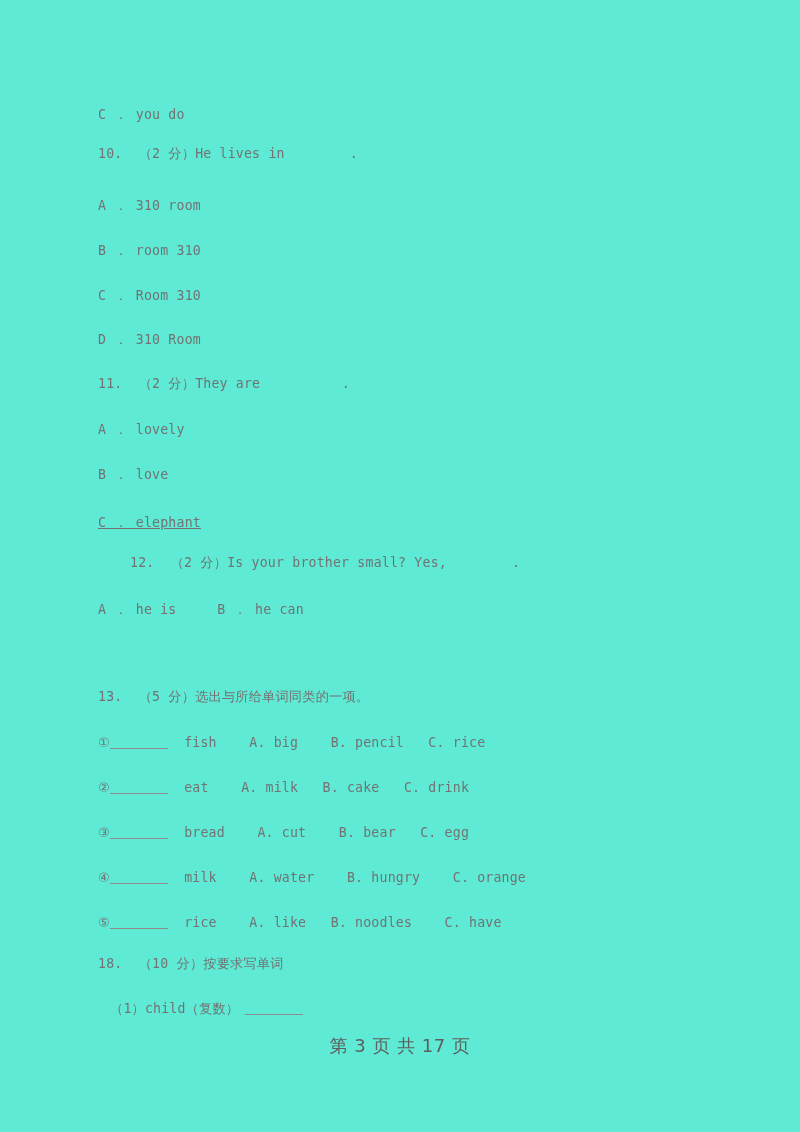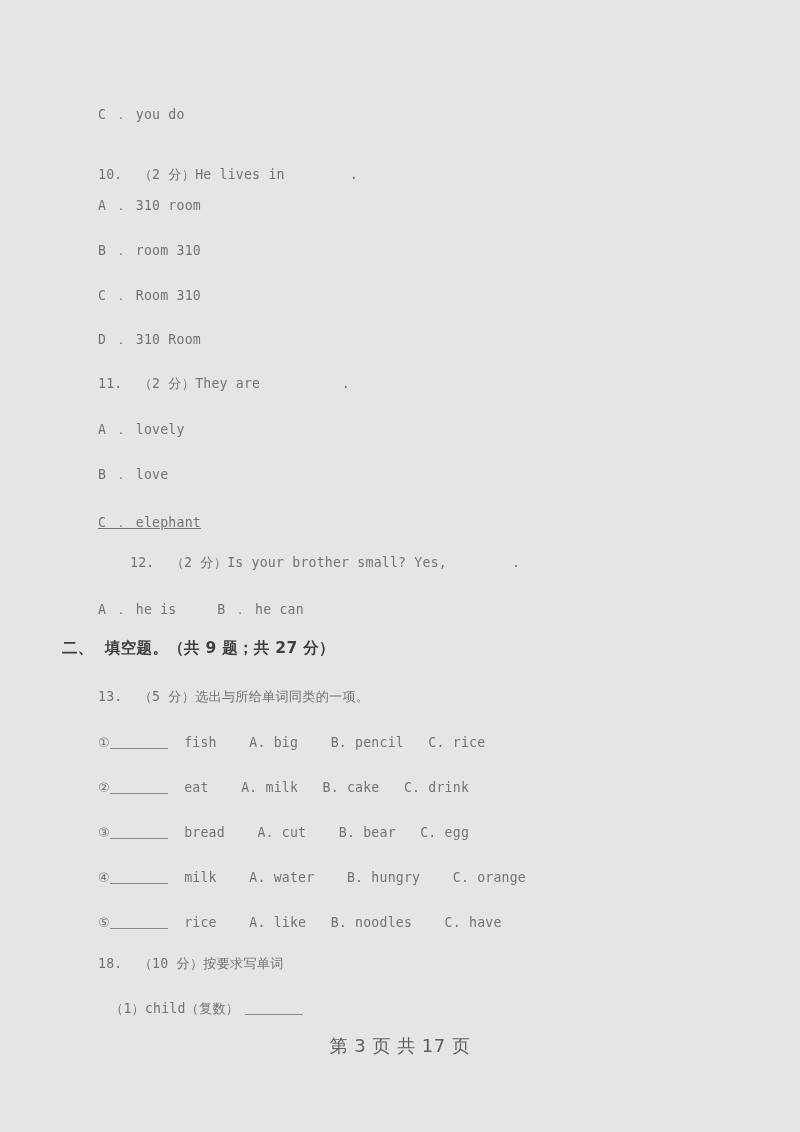--- a/index.html
+++ b/index.html
@@ -4,21 +4,21 @@
 <style>
   html, body {
     margin: 0;
     padding: 0;
     background: #ffffff;
   }
   .page {
     position: relative;
     width: 800px;
     height: 1132px;
-    background: #e5e5e5;
+    background: #5eead4;
     overflow: hidden;
     font-family: "Liberation Serif", "DejaVu Serif", serif;
     color: #6f6f6f;
   }
   .doc-body {
     position: absolute;
     left: 0;
     top: 0;
     width: 800px;
   }
@@ -75,37 +75,36 @@
     color: #5e5e5e;
     letter-spacing: 0.5px;
   }
 </style>
 </head>
 <body>
 
 <div class="page">
   <div class="doc-body" id="doc-body">
       <div class="line opt" style="left: 98px; top: 106px;">C ． you do</div>
-      <div class="line qline" style="left: 98px; top: 166px;">10.  （2 分）He lives in        .</div>
+      <div class="line qline" style="left: 98px; top: 145px;">10.  （2 分）He lives in        .</div>
       <div class="line opt" style="left: 98px; top: 197px;">A ． 310 room</div>
       <div class="line opt" style="left: 98px; top: 242px;">B ． room 310</div>
       <div class="line opt" style="left: 98px; top: 287px;">C ． Room 310</div>
       <div class="line opt" style="left: 98px; top: 331px;">D ． 310 Room</div>
       <div class="line qline" style="left: 98px; top: 375px;">11.  （2 分）They are          .</div>
       <div class="line opt" style="left: 98px; top: 421px;">A ． lovely</div>
       <div class="line opt" style="left: 98px; top: 466px;">B ． love</div>
       <div class="line opt" style="left: 98px; top: 514px; text-decoration: underline;">C ． elephant</div>
       <div class="line qline" style="left: 98px; top: 554px; margin-left: 32px;">12.  （2 分）Is your brother small? Yes,        .</div>
       <div class="line opt" style="left: 98px; top: 601px;">A ． he is     B ． he can</div>
       <div class="line qline" style="left: 98px; top: 688px; text-align: center;">13.  （5 分）选出与所给单词同类的一项。</div>
       <div class="line qline" style="left: 98px; top: 955px;">18.  （10 分）按要求写单词</div>
       <div class="line" style="left: 98px; top: 734px;"><span class="circnum">①</span><span class="blank-rule" style="width: 58px;"></span>  <span>fish</span>    <span>A. big    B. pencil   C. rice</span></div>
       <div class="line" style="left: 98px; top: 779px;"><span class="circnum">②</span><span class="blank-rule" style="width: 58px;"></span>  <span>eat</span>    <span>A. milk   B. cake   C. drink</span></div>
       <div class="line" style="left: 98px; top: 824px;"><span class="circnum">③</span><span class="blank-rule" style="width: 58px;"></span>  <span>bread</span>    <span>A. cut    B. bear   C. egg</span></div>
       <div class="line" style="left: 98px; top: 869px;"><span class="circnum">④</span><span class="blank-rule" style="width: 58px;"></span>  <span>milk</span>    <span>A. water    B. hungry    C. orange</span></div>
       <div class="line" style="left: 98px; top: 914px;"><span class="circnum">⑤</span><span class="blank-rule" style="width: 58px;"></span>  <span>rice</span>    <span>A. like   B. noodles    C. have</span></div>
       <div class="line" style="left: 102px; top: 1000px; margin-left: 8px;"><span>（1）child（复数）</span><span class="blank-rule" style="width: 58px; margin-left: 6px;"></span></div>
     </div>
 
-  <div class="section-heading">二、  填空题。（共 9 题；共 27 分）</div>
 
   <div class="footer">第 3 页 共 17 页</div>
 </div>
 
 </body></html>

